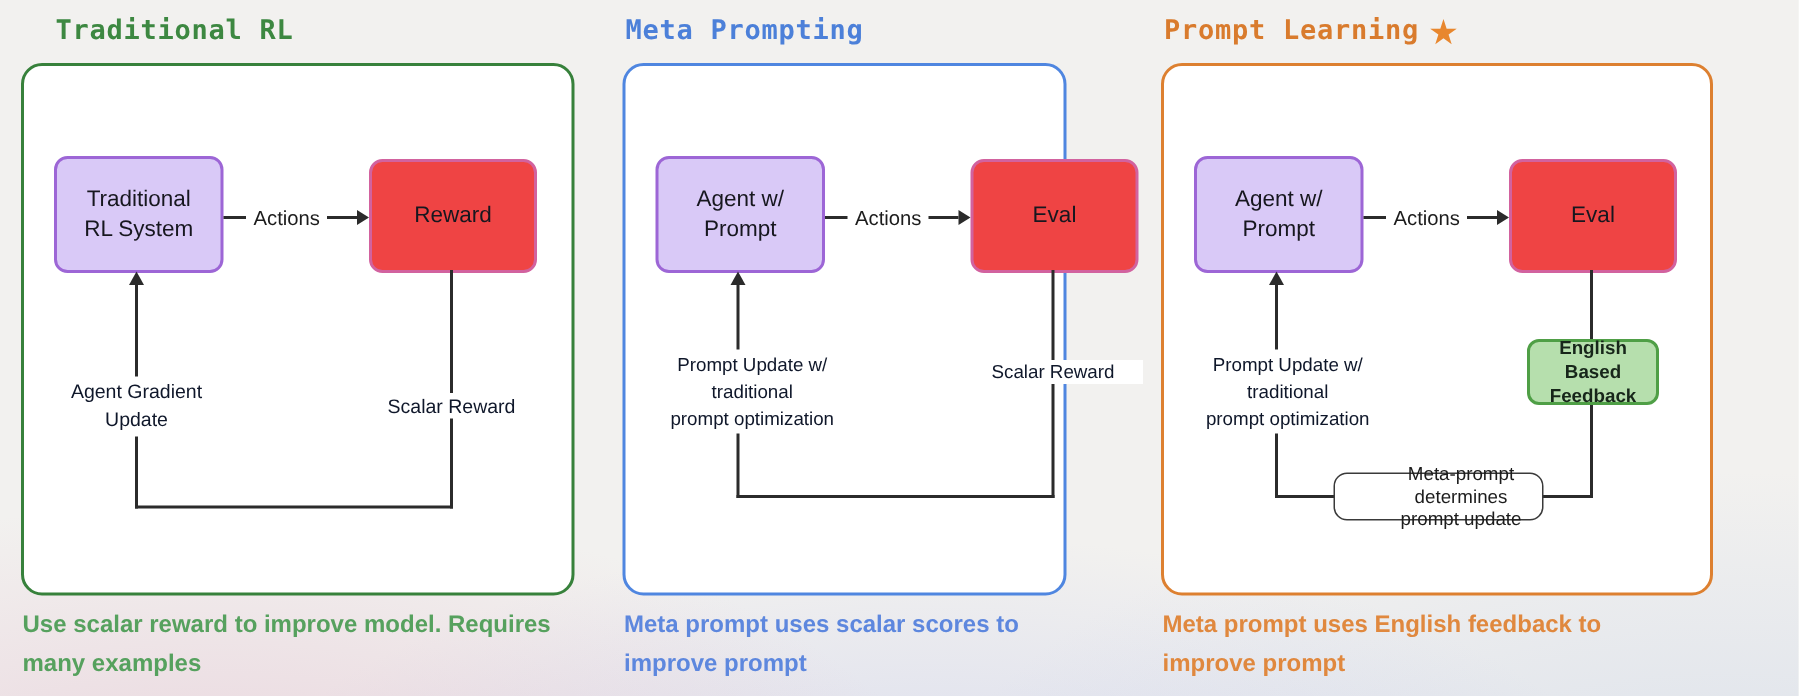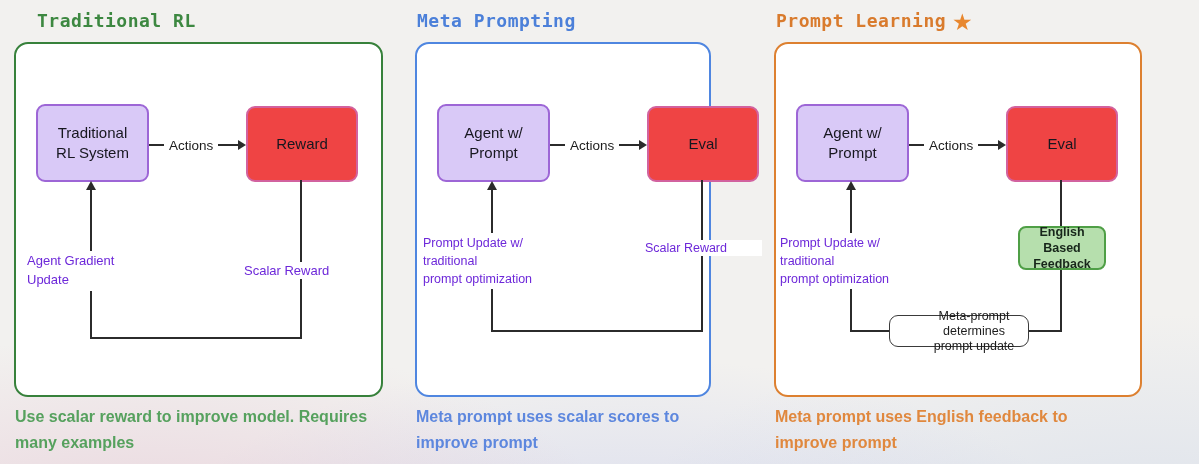--- a/index.html
+++ b/index.html
@@ -99,22 +99,22 @@
   #p2 .vl-left  { height:145px; }           
   #p2 .vl-right { height:152px; }
   #p2 .hl-main  { left:74px; top:286px; width:212px; }
   #p3 .vl-left  { height:145px; }
   #p3 .vr-a { left:284px; top:136px; height:48px; }
   #p3 .vr-b { left:284px; top:226px; height:62px; }
   #p3 .hl-a { left:74px;  top:286px; width:40px; }
   #p3 .hl-b { left:252px; top:286px; width:33px; }
 
   .loop-label {
-    position:absolute; background:#ffffff; 
-    color:#6d28d9; padding:1px 3px;
+    position:absolute; background:#ffffff; text-align:center;
+    color:#0f172a; padding:1px 3px;
   }
   .left-label  { font-size:12.5px; line-height:1.45; }
   .right-label { font-size:12.5px; }
   #p1 .left-label  { left:8px; top:207px; width:134px; font-size:13px; }
   #p1 .right-label { left:225px; top:218px; width:120px; font-size:13px; }
   #p2 .left-label  { left:3px; top:189px; width:163px; }
   #p2 .right-label { left:225px; top:196px; width:120px; }
   #p3 .left-label  { left:1px; top:189px; width:163px; }
 </style>
 </head>

